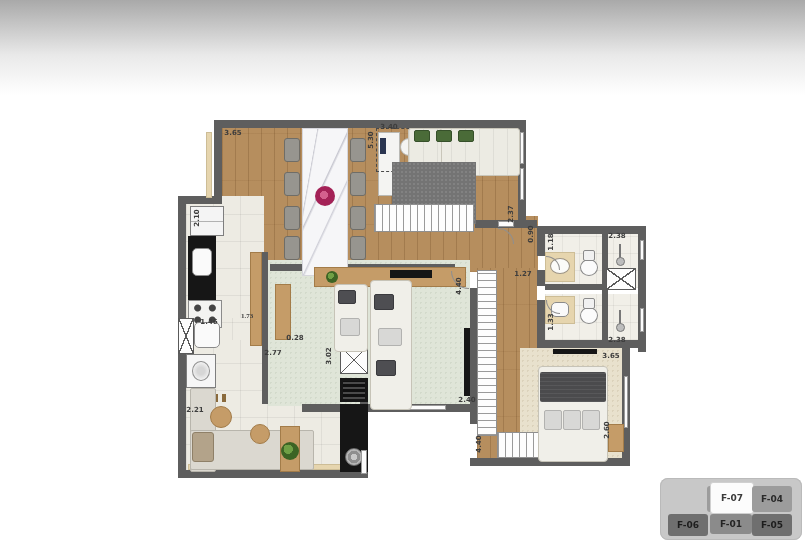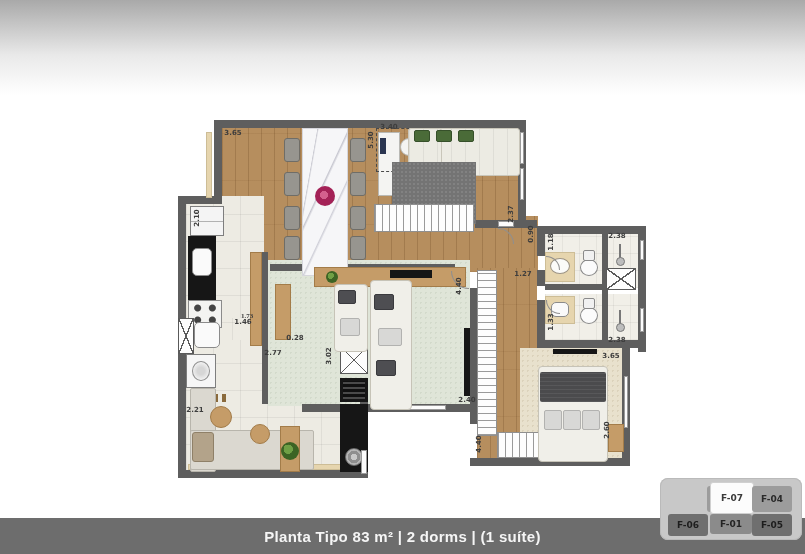--- a/index.html
+++ b/index.html
@@ -215,21 +215,21 @@
       <div class="g arc2" style="left: 378px; top: 144px; width: 14px; height: 14px;"></div>
       <div class="g beige" style="left: 377px; top: 184px; width: 30px; height: 28px;"></div>
       <div class="g sinkw" style="left: 383px; top: 190px; width: 18px; height: 15px;"></div>
       <div class="g toilet" style="left: 412px; top: 186px; width: 18px; height: 26px;"></div>
       <div class="g shead" style="left: 446px; top: 198px; width: 12px; height: 22px;"></div>
       <div class="g arc" style="left: 378px; top: 188px; width: 14px; height: 14px;"></div>
       <div class="g xbox" style="left: 438px; top: 156px; width: 30px; height: 22px;"></div>
       <span class="dim" style="left: 54px; top: 17px;">3.65</span>
       <span class="dim v" style="left: 18px; top: 102px;">2.10</span>
       <span class="dim" style="left: 68px; top: 200px; font-family: Liberation Serif, serif;">1.73</span>
-      <span class="dim" style="left: 30px; top: 206px; margin-left: 34px;">1.46</span>
+      <span class="dim" style="left: 30px; top: 206px;">1.46</span>
       <span class="dim" style="left: 16px; top: 294px;">2.21</span>
       <span class="dim" style="left: 94px; top: 237px;">2.77</span>
       <span class="dim v" style="left: 150px; top: 240px;">3.02</span>
       <span class="dim" style="left: 116px; top: 222px;">0.28</span>
       <span class="dim v" style="left: 192px; top: 24px;">5.30</span>
       <span class="dim" style="left: 210px; top: 11px;">3.40</span>
       <span class="dim v" style="left: 332px; top: 98px;">2.37</span>
       <span class="dim v" style="left: 352px; top: 118px;">0.90</span>
       <span class="dim" style="left: 344px; top: 158px;">1.27</span>
       <span class="dim v" style="left: 372px; top: 126px;">1.18</span>
@@ -247,17 +247,14 @@
     <div class="kp-bg"></div>
     <div class="kp-core"></div>
   <div class="kp-cell kp-top" style="left: 8px; top: 8px; width: 40px; height: 26px; margin-left: 39px;">F-02</div>
       <div class="kp-cell kp-top kp-hl" style="left: 50px; top: 4px; width: 42px; height: 30px;">F-07</div>
       <div class="kp-cell kp-top" style="left: 92px; top: 8px; width: 40px; height: 26px;">F-04</div>
       <div class="kp-cell kp-bottom" style="left: 8px; top: 36px; width: 40px; height: 22px;">F-06</div>
       <div class="kp-cell kp-mid" style="left: 50px; top: 36px; width: 42px; height: 20px;">F-01</div>
       <div class="kp-cell kp-bottom" style="left: 92px; top: 36px; width: 40px; height: 22px;">F-05</div>
     </div>
 
-  <div class="footer">
-    <span class="footer-title">Planta Tipo 83 m² | 2 dorms | (1 suíte)</span>
-  </div>
 
 </div>
 
 </body></html>

